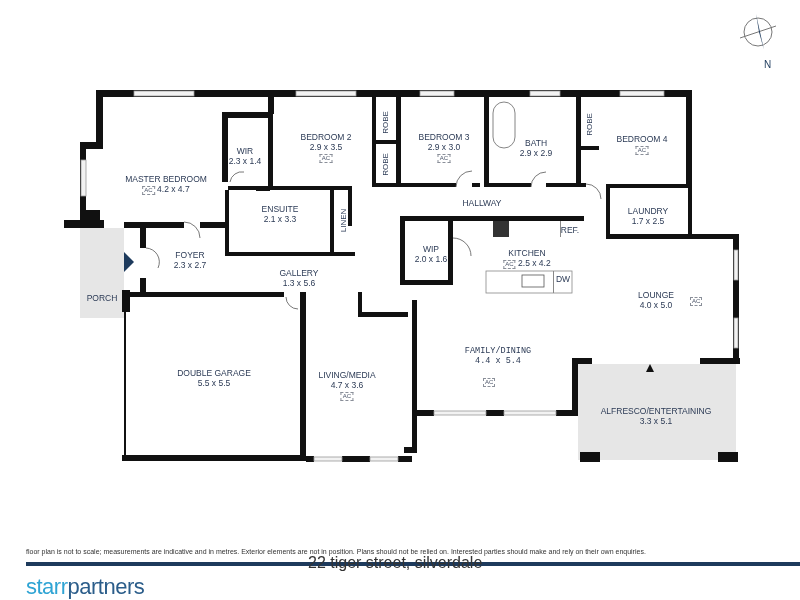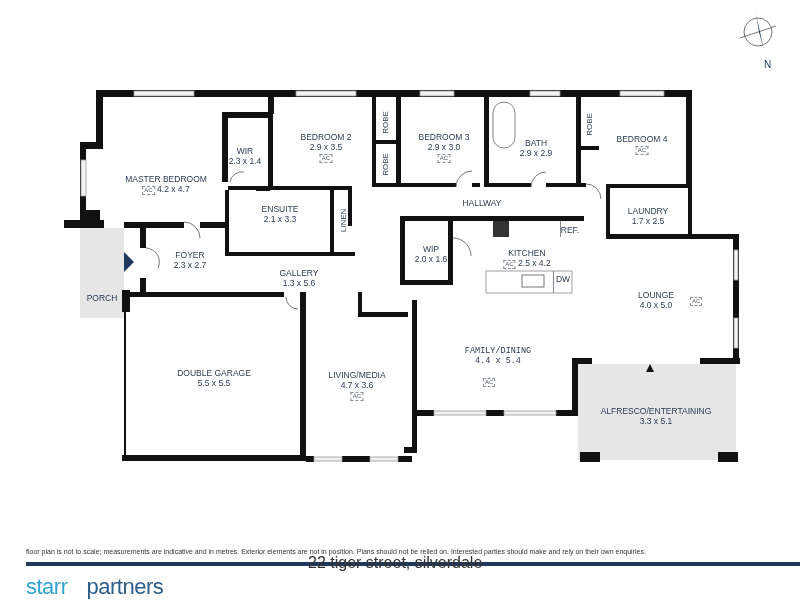--- a/index.html
+++ b/index.html
@@ -5,21 +5,21 @@
   html,body{margin:0;padding:0;background:#fff;}
   body{width:800px;height:600px;position:relative;overflow:hidden;font-family:"Liberation Sans",sans-serif;}
   #plan{position:absolute;left:0;top:0;width:800px;height:540px;}
   .room-label{position:absolute;text-align:center;color:#2b3a55;font-size:8.5px;line-height:10px;transform:translateX(-50%);white-space:nowrap;}
   .room-label .dim{display:block;}
   .ac{display:inline-block;border:1px dashed #8a8f99;font-size:6px;line-height:7px;padding:0 1px;color:#4a5468;margin-top:1px;}
   .vlabel{position:absolute;color:#2b3a55;font-size:8px;transform:rotate(-90deg);transform-origin:center;white-space:nowrap;}
   #disclaimer{position:absolute;left:26px;top:548px;font-size:7px;color:#333;white-space:nowrap;}
   #rule{position:absolute;left:26px;top:562px;width:774px;height:4px;background:#1d3a5c;}
   #brand{position:absolute;left:26px;top:574px;font-size:22px;letter-spacing:-0.5px;color:#2fa4d4;}
-  #brand .b2{color:#2b5d8a;margin-left:19px;}
+  #brand .b2{color:#2b5d8a;}
   #address{position:absolute;left:292px;top:554px;font-size:16px;color:#333;margin-left:16px;}
   #compass{position:absolute;left:736px;top:10px;}
 </style>
 </head>
 <body>
 
 <svg id="plan" width="800" height="540" viewBox="0 0 800 540">
 
   <rect x="80" y="228" width="44" height="90" fill="#e6e6e6"></rect>
   <rect x="578" y="364" width="158" height="96" fill="#e6e6e6"></rect>
@@ -153,21 +153,21 @@
   <div class="room-label" style="left:190px;top:250px;"><span>FOYER</span><span class="dim">2.3 x 2.7</span></div>
   <div class="room-label" style="left:431px;top:244px;"><span>WIP</span><span class="dim">2.0 x 1.6</span></div>
   <div class="room-label" style="left:527px;top:248px;"><span>KITCHEN</span><span class="dim"><span class="ac">AC</span> <span>2.5 x 4.2</span></span></div>
   <div class="room-label" style="left:299px;top:268px;"><span>GALLERY</span><span class="dim">1.3 x 5.6</span></div>
   <div class="room-label" style="left:102px;top:258px;margin-top:35px;"><span>PORCH</span></div>
   <div class="room-label" style="left:656px;top:290px;"><span>LOUNGE</span><span class="dim">4.0 x 5.0</span></div>
   <span class="ac" style="position:absolute;left:690px;top:296px;">AC</span>
   <div class="room-label" style="left:498px;top:346px;font-family:Liberation Mono, monospace;"><span>FAMILY/DINING</span><span class="dim">4.4 x 5.4</span></div>
   <span class="ac" style="position:absolute;left:483px;top:377px;">AC</span>
   <div class="room-label" style="left:214px;top:368px;"><span>DOUBLE GARAGE</span><span class="dim">5.5 x 5.5</span></div>
-  <div class="room-label" style="left:357px;top:370px;"><span>LIVING/MEDIA</span><span class="dim">4.7 x 3.6</span><span class="ac">AC</span></div>
+  <div class="room-label" style="left:347px;top:370px;"><span>LIVING/MEDIA</span><span class="dim">4.7 x 3.6</span><span class="ac">AC</span></div>
   <div class="room-label" style="left:656px;top:406px;"><span>ALFRESCO/ENTERTAINING</span><span class="dim">3.3 x 5.1</span></div>
 
   <div class="vlabel" style="left:374px;top:118px;">ROBE</div>
   <div class="vlabel" style="left:374px;top:160px;">ROBE</div>
   <div class="vlabel" style="left:578px;top:120px;">ROBE</div>
   <div class="vlabel" style="left:332px;top:216px;">LINEN</div>
   <div class="room-label" style="left:570px;top:225px;">REF.</div>
   <div class="room-label" style="left:563px;top:274px;">DW</div>
 </div>
 

